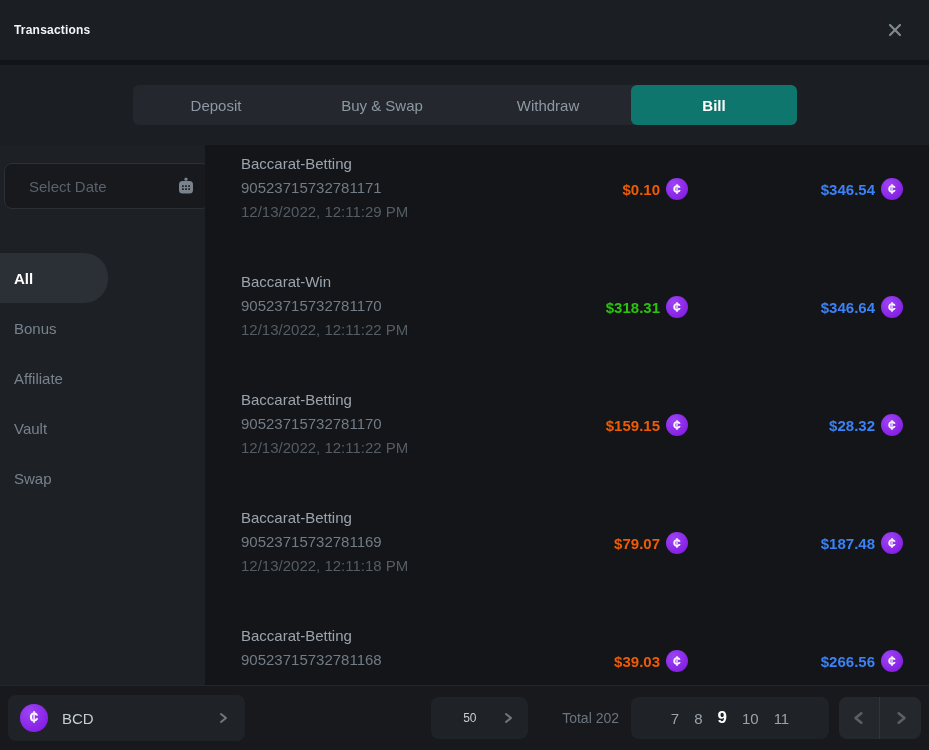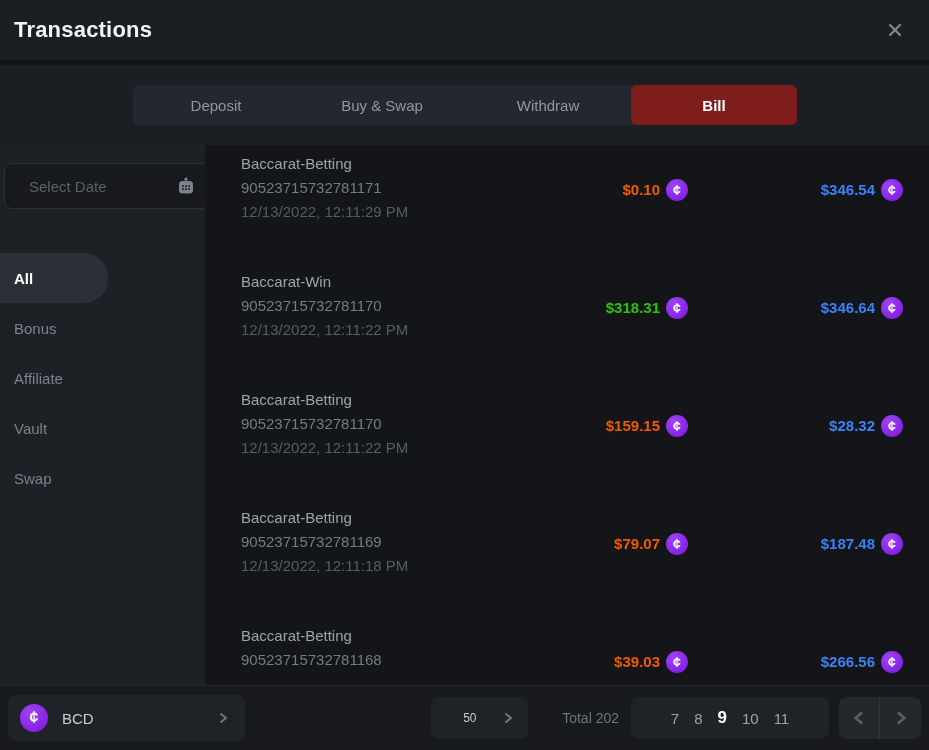--- a/index.html
+++ b/index.html
@@ -2,46 +2,46 @@
 <html><head>
 <meta charset="utf-8">
 <style>
   * { margin:0; padding:0; box-sizing:border-box; }
   html,body { background:#0e0f12; }
   body { font-family:"Liberation Sans","DejaVu Sans",sans-serif; }
   .modal { width:929px; height:750px; background:#15171a; overflow:hidden; position:relative; }
 
   
   .hdr { height:60px; background:#1b1e23; display:flex; align-items:center; padding:0 22px 0 14px; }
-  .hdr-title { color:#f2f4f6; font-size:22px; font-weight:bold; letter-spacing:.2px; }
+  .hdr-title { color:#f2f4f6; font-size:12px; font-weight:bold; letter-spacing:.2px; }
   .close-btn { margin-left:auto; width:24px; height:24px; display:flex; align-items:center; justify-content:center; cursor:pointer; }
   .close-btn svg { stroke:#7f8992; }
 
   
   .tabs-strip { height:85px; background:#1b1e23; border-top:5px solid #121417; display:flex; align-items:center; }
   .tabs { margin-left:133px; width:664px; height:40px; background:#24282e; border-radius:6px; display:flex; }
   .tab { flex:1; display:flex; align-items:center; justify-content:center; color:#8d98a2; font-size:15px; cursor:pointer; border-radius:6px; }
-  .tab.active { background:#7f1d1d; color:#ffffff; font-weight:bold; }
+  .tab.active { background:#0f766e; color:#ffffff; font-weight:bold; }
 
   
   .body { display:flex; height:540px; }
   .sidebar { width:205px; background:#1d2126; height:100%; }
   .date-box { margin:18px 11px 0 4px; width:206px; height:46px; background:#17191d; border:1px solid #2b3036; border-radius:8px; display:flex; align-items:center; padding:0 13px 0 24px; cursor:pointer; }
   .date-ph { color:#59626b; font-size:15px; flex:1; }
   .filters { margin-top:28px; }
   .f-item { height:50px; display:flex; align-items:center; padding-left:14px; color:#78828c; font-size:15px; cursor:pointer; }
   .f-item.active { background:#2b3037; color:#ffffff; font-weight:bold; width:108px; border-radius:0 24px 24px 0;margin-top:44px; }
 
   
   .list { flex:1; background:#141518; padding:7px 26px 0 36px; overflow:hidden; }
   .row { height:118px; display:grid; grid-template-columns:1fr 180px 215px; align-items:flex-start; }
   .tx-name { color:#9aa4ae; font-size:15px; line-height:24px; }
   .tx-id   { color:#717c86; font-size:15px; line-height:24px; }
   .tx-date { color:#545d65; font-size:15px; line-height:24px; }
-  .money { margin-top:26px; display:flex; align-items:center; justify-content:flex-end; font-size:15px; font-weight:bold; line-height:24px; }
+  .money { margin-top:26px; display:flex; justify-content:flex-end; font-size:15px; font-weight:bold; line-height:24px; }
   .money .val.out { color:#ed5c05; }
   .money .val.in  { color:#2bc40c; }
   .money .val.bal { color:#3b82f6; }
   .coin { display:inline-flex; width:22px; height:22px; margin-left:6px; border-radius:50%;
           background:radial-gradient(circle at 35% 30%, #9d43f5, #7d14dd);
           color:#ffffff; font-size:14px; font-weight:bold; align-items:center; justify-content:center; }
 
   
   .ftr { height:65px; background:#17191d; border-top:1px solid #23272c; display:flex; align-items:center; padding:0 8px; }
   .cur-btn { width:237px; height:46px; background:#1f2328; border-radius:8px; display:flex; align-items:center; padding:0 16px 0 12px; cursor:pointer; }

